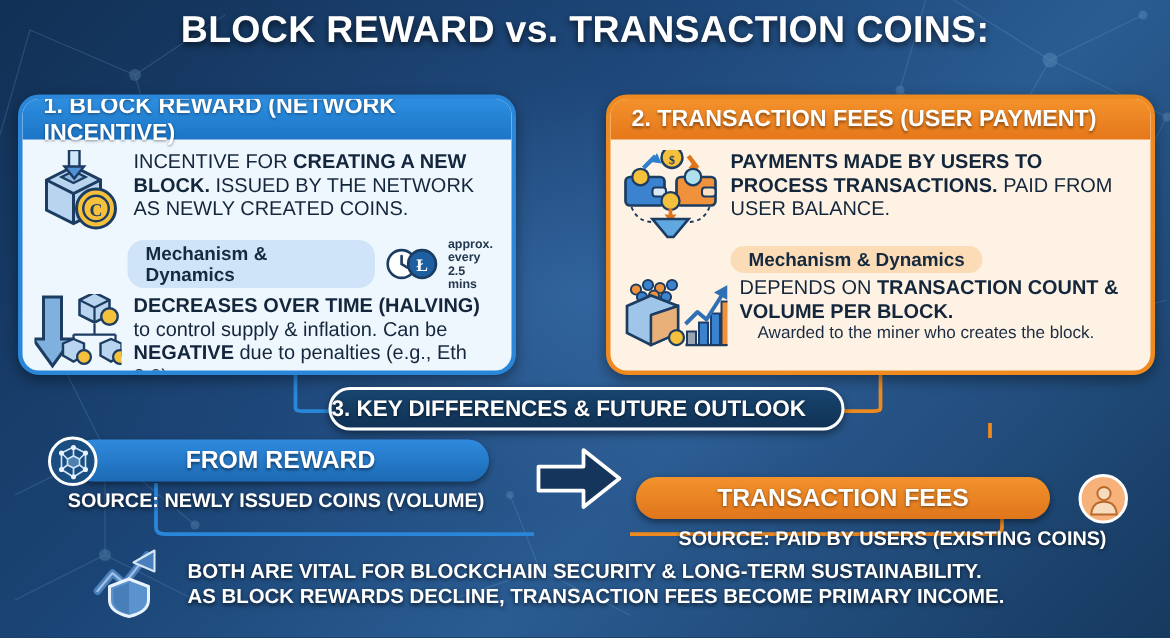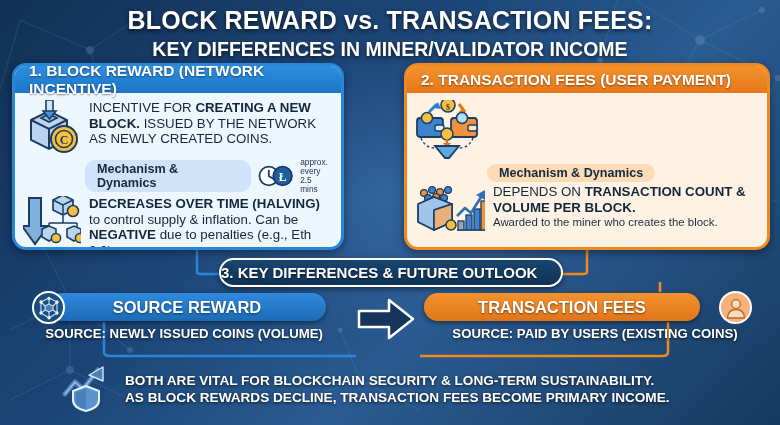--- a/index.html
+++ b/index.html
@@ -48,30 +48,30 @@
     background:#fdf2e3; border:3px solid #ef8a21;
     box-shadow:0 3px 9px rgba(0,0,0,.4);
   }
   #panel-right .panel-head { background:linear-gradient(180deg,#f3922c,#e6771a); }
 
   .row { display:flex; align-items:flex-start; gap:8px; }
   .icon-cell { flex:0 0 auto; display:flex; align-items:center; justify-content:center; }
   .txt-cell { flex:1 1 auto; }
   .body-text { font-size:13.3px; line-height:15.6px; color:#14263b; }
   .body-text b { font-weight:bold; }
-  .sub-text { font-size:11.4px; line-height:13px; color:#1b2c42; margin-top:1px; }
+  .sub-text { font-size:11.4px; line-height:13px; color:#1b2c42; margin-top:1px;margin-left:12px; }
 
   .mech-row { display:flex; align-items:center; gap:7px; margin:2px 0 2px 62px; }
   .mech-pill {
     display:inline-block; padding:2px 12px; border-radius:11px;
     font-size:12.6px; font-weight:bold; color:#15293f;
   }
   #panel-left .mech-pill { background:#cfe4f8; }
   #panel-right .mech-pill { background:#fbdcb6; }
-  .clock-note { font-size:8.3px; line-height:9px; font-weight:normal; color:#22384f; }
+  .clock-note { font-size:8.3px; line-height:9px; font-weight:bold; color:#22384f; }
 
   
   #sec3 {
     position:absolute; left:219px; top:258px; width:344px; height:29px;
     border:2.5px solid #ffffff; border-radius:15px;
     background:linear-gradient(180deg,#18456f,#103255);
     display:flex; align-items:center; justify-content:flex-start;
     box-shadow:0 2px 6px rgba(0,0,0,.5);
   }
   #sec3 span { font-size:15px; font-weight:bold; color:#fff; text-shadow:0 1px 2px rgba(0,0,0,.6); }
@@ -154,22 +154,21 @@
       <path d="M104 322 L104 352 Q104 356 110 356 L356 356"></path>
     </g>
     <g fill="none" stroke="#ef8a21" stroke-width="2.5">
       <path d="M587 250 L587 272 Q587 274 583 274 L562 274"></path>
       <path d="M660 282 L660 292"></path>
       <path d="M668 322 L668 352 Q668 356 662 356 L420 356"></path>
     </g>
   </svg>
 
   <div class="title-wrap">
-    <div class="title-1">BLOCK REWARD vs. TRANSACTION FEES:</div>
-    <div class="title-2">KEY DIFFERENCES IN MINER/VALIDATOR INCOME</div>
+    <div class="title-1">BLOCK REWARD vs. TRANSACTION COINS:</div>
   </div>
 
   <div class="panel" id="panel-left">
     <div class="panel-head">1. BLOCK REWARD (NETWORK INCENTIVE)</div>
     <div class="panel-body">
 
       <div class="row">
         <div class="icon-cell">
           <svg width="58" height="56" viewBox="0 0 58 56">
             <path d="M8 20 L26 11 L44 20 L44 40 L26 49 L8 40 Z" fill="#b9d4ee" stroke="#1d3c62" stroke-width="2"></path>
@@ -248,20 +247,25 @@
             <rect x="36" y="18" width="26" height="19" rx="3" fill="#f0913c" stroke="#1d3c62" stroke-width="1.8"></rect>
             <circle cx="47" cy="18" r="5.5" fill="#aee0ee" stroke="#1d3c62" stroke-width="1.5"></circle>
             <rect x="53" y="25" width="9" height="6" rx="2" fill="#fde3c4" stroke="#1d3c62" stroke-width="1.4"></rect>
             <circle cx="32" cy="34" r="6" fill="#f5c13c" stroke="#1d3c62" stroke-width="1.5"></circle>
             <path d="M32 39 L32 45" stroke="#e0761b" stroke-width="2.4"></path>
             <path d="M32 48 L28 43 L36 43 Z" fill="#e0761b"></path>
             <path d="M20 46 L44 46 L34 58 L30 58 Z" fill="#5fa9e0" stroke="#1d3c62" stroke-width="1.8"></path>
             <path d="M6 38 Q10 48 20 48" stroke="#1d3c62" stroke-width="1.3" stroke-dasharray="2.5,2.5" fill="none"></path>
             <path d="M58 38 Q54 48 44 48" stroke="#1d3c62" stroke-width="1.3" stroke-dasharray="2.5,2.5" fill="none"></path>
           </svg>
+        </div>
+        <div class="txt-cell">
+          <div class="body-text">
+            <b>PAYMENTS MADE BY USERS TO PROCESS TRANSACTIONS.</b><span> PAID FROM USER BALANCE.</span>
+          </div>
         </div>
       </div>
 
       <div class="mech-row" style="margin-left:72px;">
         <span class="mech-pill">Mechanism &amp; Dynamics</span>
       </div>
 
       <div class="row" style="margin-top:1px;">
         <div class="icon-cell">
           <svg width="70" height="50" viewBox="0 0 70 50">
@@ -298,21 +302,21 @@
     </div>
   </div>
 
   <div id="sec3">
     <span>3. KEY DIFFERENCES &amp; FUTURE OUTLOOK</span>
   </div>
 
   <div class="cmp" id="cmp-left">
     <div style="position:relative;">
       <div class="cmp-pill">
-        <span>SOURCE REWARD</span>
+        <span>FROM REWARD</span>
       </div>
       <div class="badge-circle" id="badge-left">
         <svg width="24" height="24" viewBox="0 0 24 24">
           <g stroke="#cfe4f8" stroke-width="1.1" fill="none">
             <path d="M12 2 L4 6 M12 2 L20 6 M4 6 L4 17 M20 6 L20 17 M4 17 L12 22 M20 17 L12 22 M12 2 L12 8 M4 6 L8 10 M20 6 L16 10 M4 17 L8 14 M20 17 L16 14 M12 22 L12 16"></path>
             <path d="M8 10 L12 8 L16 10 L16 14 L12 16 L8 14 Z" fill="#7fb0de" fill-opacity="0.5"></path>
           </g>
           <g fill="#e8f2fc">
             <circle cx="12" cy="2.4" r="1.7"></circle>
               <circle cx="4" cy="6" r="1.7"></circle>
@@ -325,21 +329,21 @@
       </div>
     </div>
     <div class="cmp-src">SOURCE: NEWLY ISSUED COINS (VOLUME)</div>
   </div>
 
   <svg id="mid-arrow" viewBox="0 0 62 46">
     <path d="M4 15 L34 15 L34 4 L58 23 L34 42 L34 31 L4 31 Z" fill="#16355c" stroke="#ffffff" stroke-width="2.5" stroke-linejoin="round"></path>
   </svg>
 
   <div class="cmp" id="cmp-right">
-    <div style="position:relative;">
+    <div style="position:relative;margin-top:25px;">
       <div class="cmp-pill">
         <span>TRANSACTION FEES</span>
       </div>
       <div class="badge-circle" id="badge-right">
         <svg width="22" height="22" viewBox="0 0 22 22">
           <circle cx="11" cy="7" r="4.4" fill="#f7dcc0" stroke="#b9692a" stroke-width="1.3"></circle>
           <path d="M2.5 21 Q3 12.5 11 12.5 Q19 12.5 19.5 21 Z" fill="#f7dcc0" stroke="#b9692a" stroke-width="1.3"></path>
         </svg>
       </div>
     </div>

